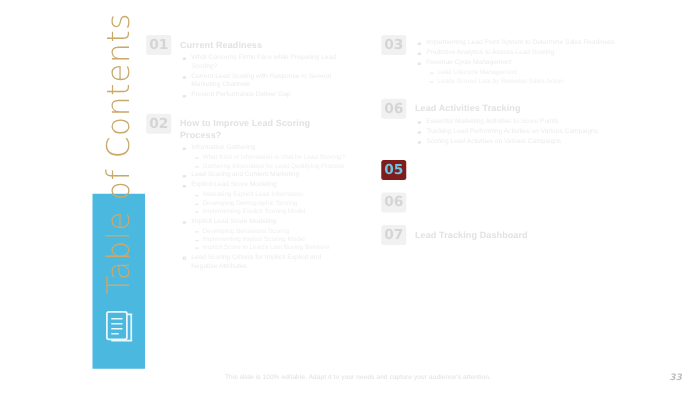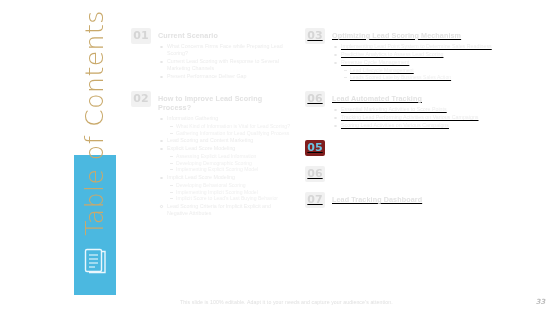--- a/index.html
+++ b/index.html
@@ -61,22 +61,22 @@
     top: 247px;
     width: 25px;
     height: 28px;
   }
 
   
   .col {
     position: absolute;
     top: 28px;
   }
-  .col-left  { left: 131px; width: 160px; }
-  .col-right { left: 305px; width: 190px; text-decoration: underline; }
+  .col-left  { left: 117px; width: 160px; }
+  .col-right { left: 305px; width: 190px; }
 
   .entry {
     position: relative;
     display: flex;
     align-items: flex-start;
   }
   .num {
     flex: 0 0 auto;
     width: 20px;
     height: 16px;
@@ -201,21 +201,21 @@
         <line x1="6" y1="16" x2="15" y2="16" stroke="#eaf7fd" stroke-width="1.1"></line>
         <line x1="6" y1="20" x2="12" y2="20" stroke="#eaf7fd" stroke-width="1.1"></line>
       </svg>
     </span>
   </div>
 
   <div class="col col-left" id="col-left">
       <div class="entry">
         <div class="num">01</div>
         <div class="body">
-          <div class="etitle">Current Scenario</div>
+          <div class="etitle">Current Readiness</div>
           <ul class="l1">
             <li>What Concerns Firms Face while Preparing Lead Scoring?</li>
             <li>Current Lead Scoring with Response to Several Marketing Channels</li>
             <li>Present Performance Deliver Gap</li>
           </ul>
         </div>
       </div>
       <div class="entry">
         <div class="num">02</div>
         <div class="body">
@@ -242,36 +242,35 @@
             <li>Lead Scoring Criteria for Implicit Explicit and Negative Attributes</li>
           </ul>
         </div>
       </div>
     </div>
 
   <div class="col col-right" id="col-right">
       <div class="entry">
         <div class="num">03</div>
         <div class="body">
-          <div class="etitle">Optimizing Lead Scoring Mechanism</div>
           <ul class="l1">
             <li>Implementing Lead Point System to Determine Sales Readiness</li>
             <li>Predictive Analytics to Assess Lead Scoring</li>
             <li>Revenue Cycle Management</li>
             <ul class="l2">
               <li>Lead Lifecycle Management</li>
               <li>Leads Scored Late by Business Sales Action</li>
             </ul>
           </ul>
         </div>
       </div>
       <div class="entry">
         <div class="num">06</div>
         <div class="body">
-          <div class="etitle">Lead Automated Tracking</div>
+          <div class="etitle">Lead Activities Tracking</div>
           <ul class="l1">
             <li>Essential Marketing Activities to Score Points</li>
             <li>Tracking Lead Performing Activities on Various Campaigns</li>
             <li>Scoring Lead Activities on Various Campaigns</li>
           </ul>
         </div>
       </div>
       <div class="entry active">
         <div class="num">05</div>
       </div>

